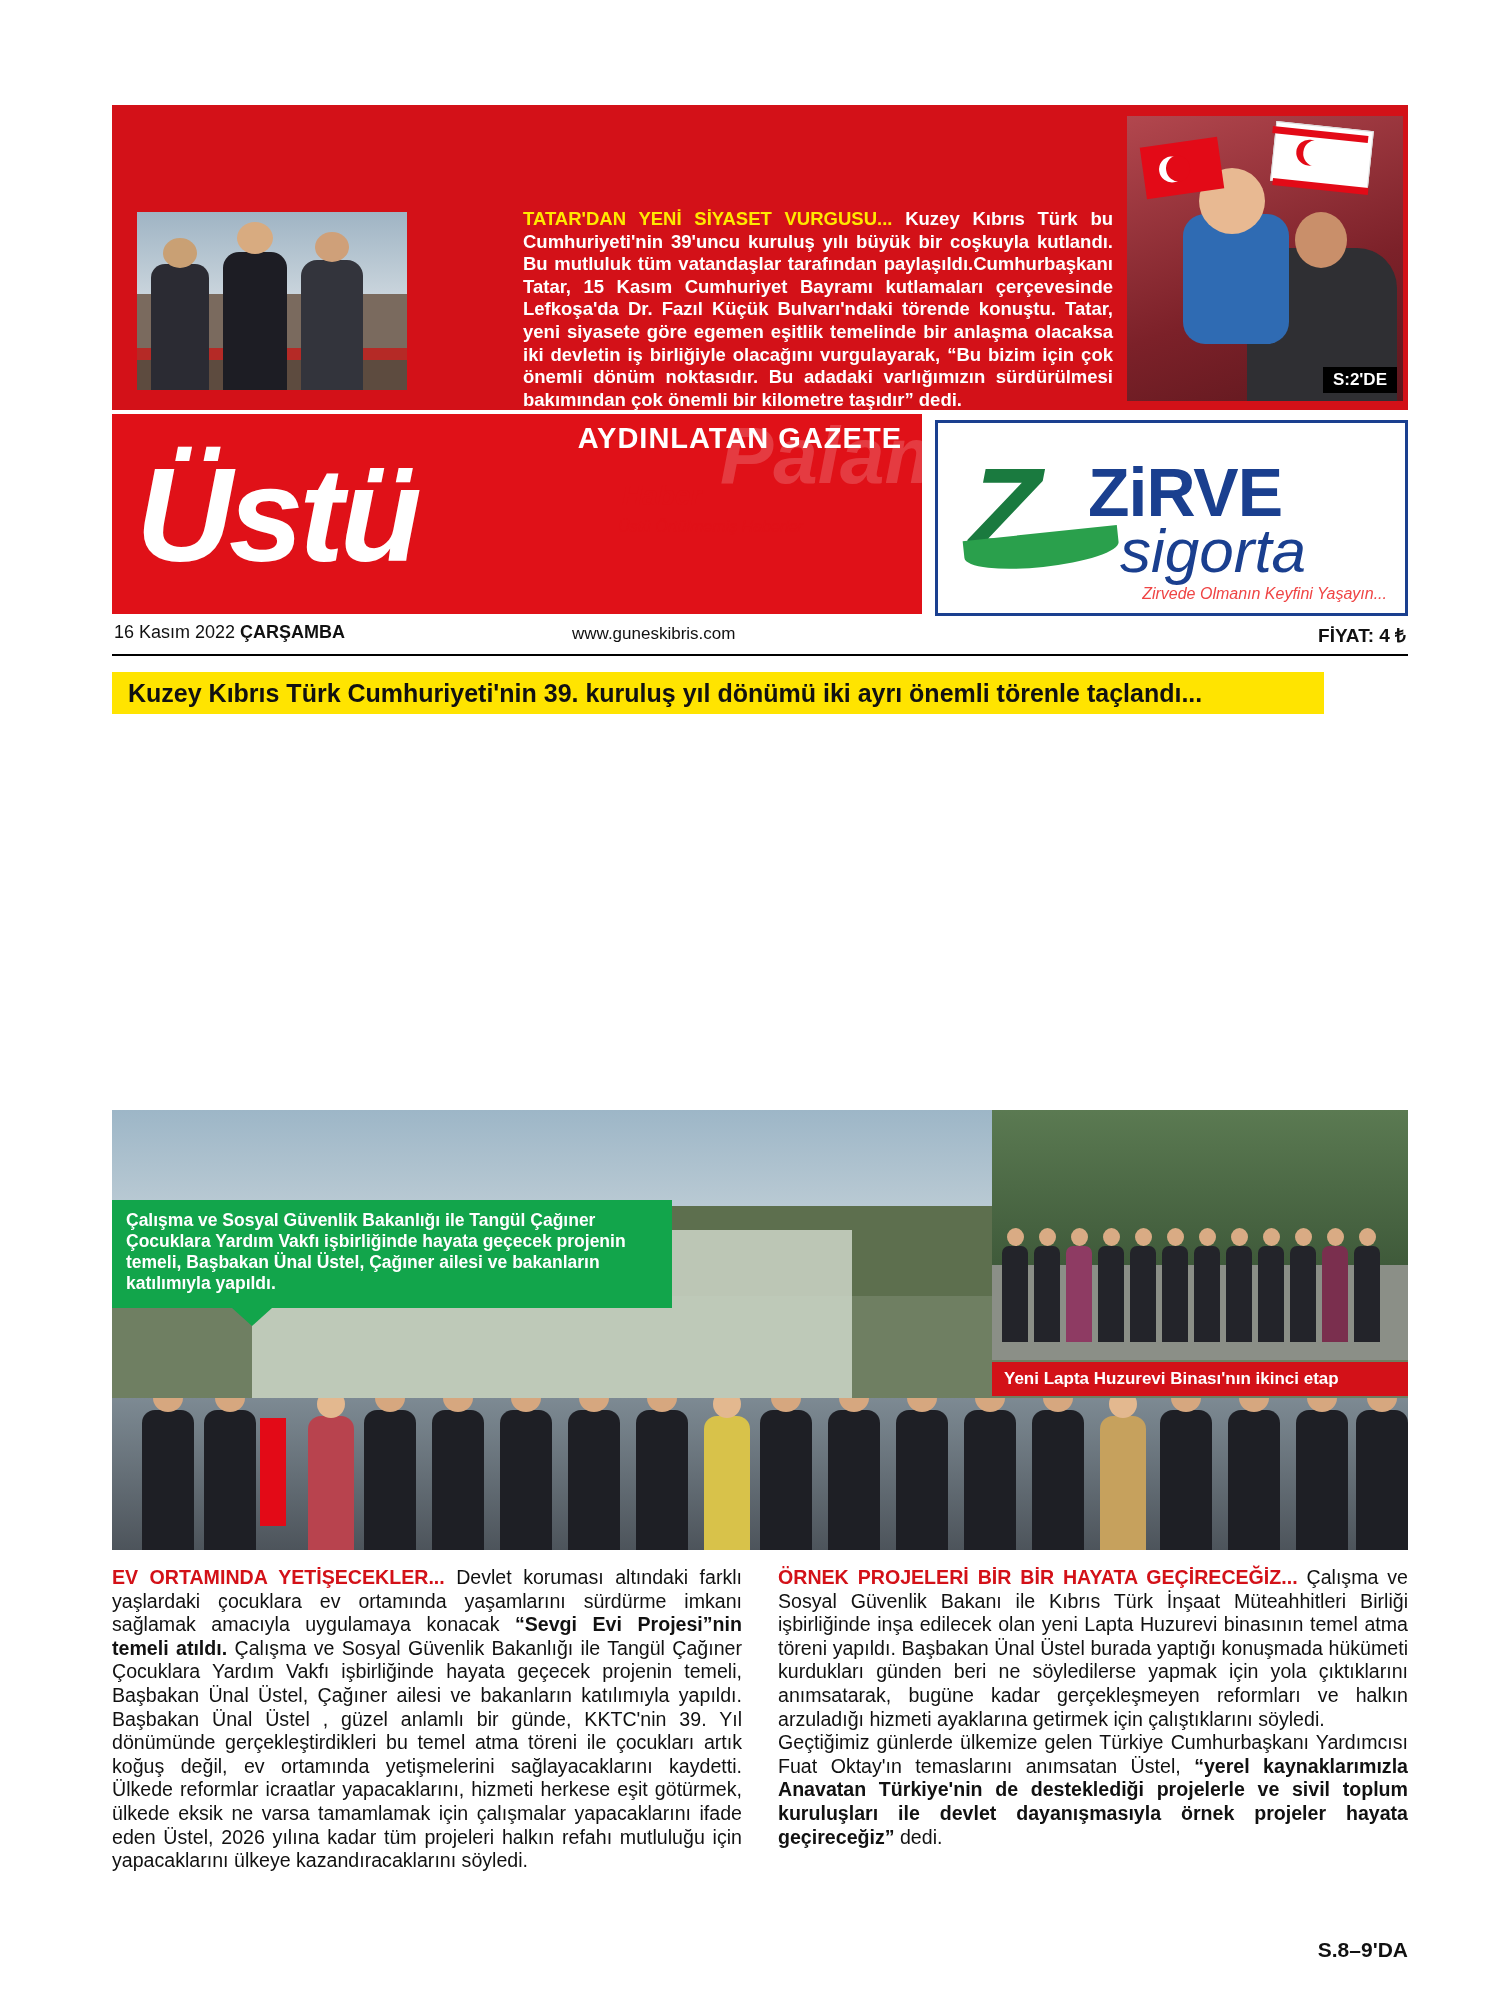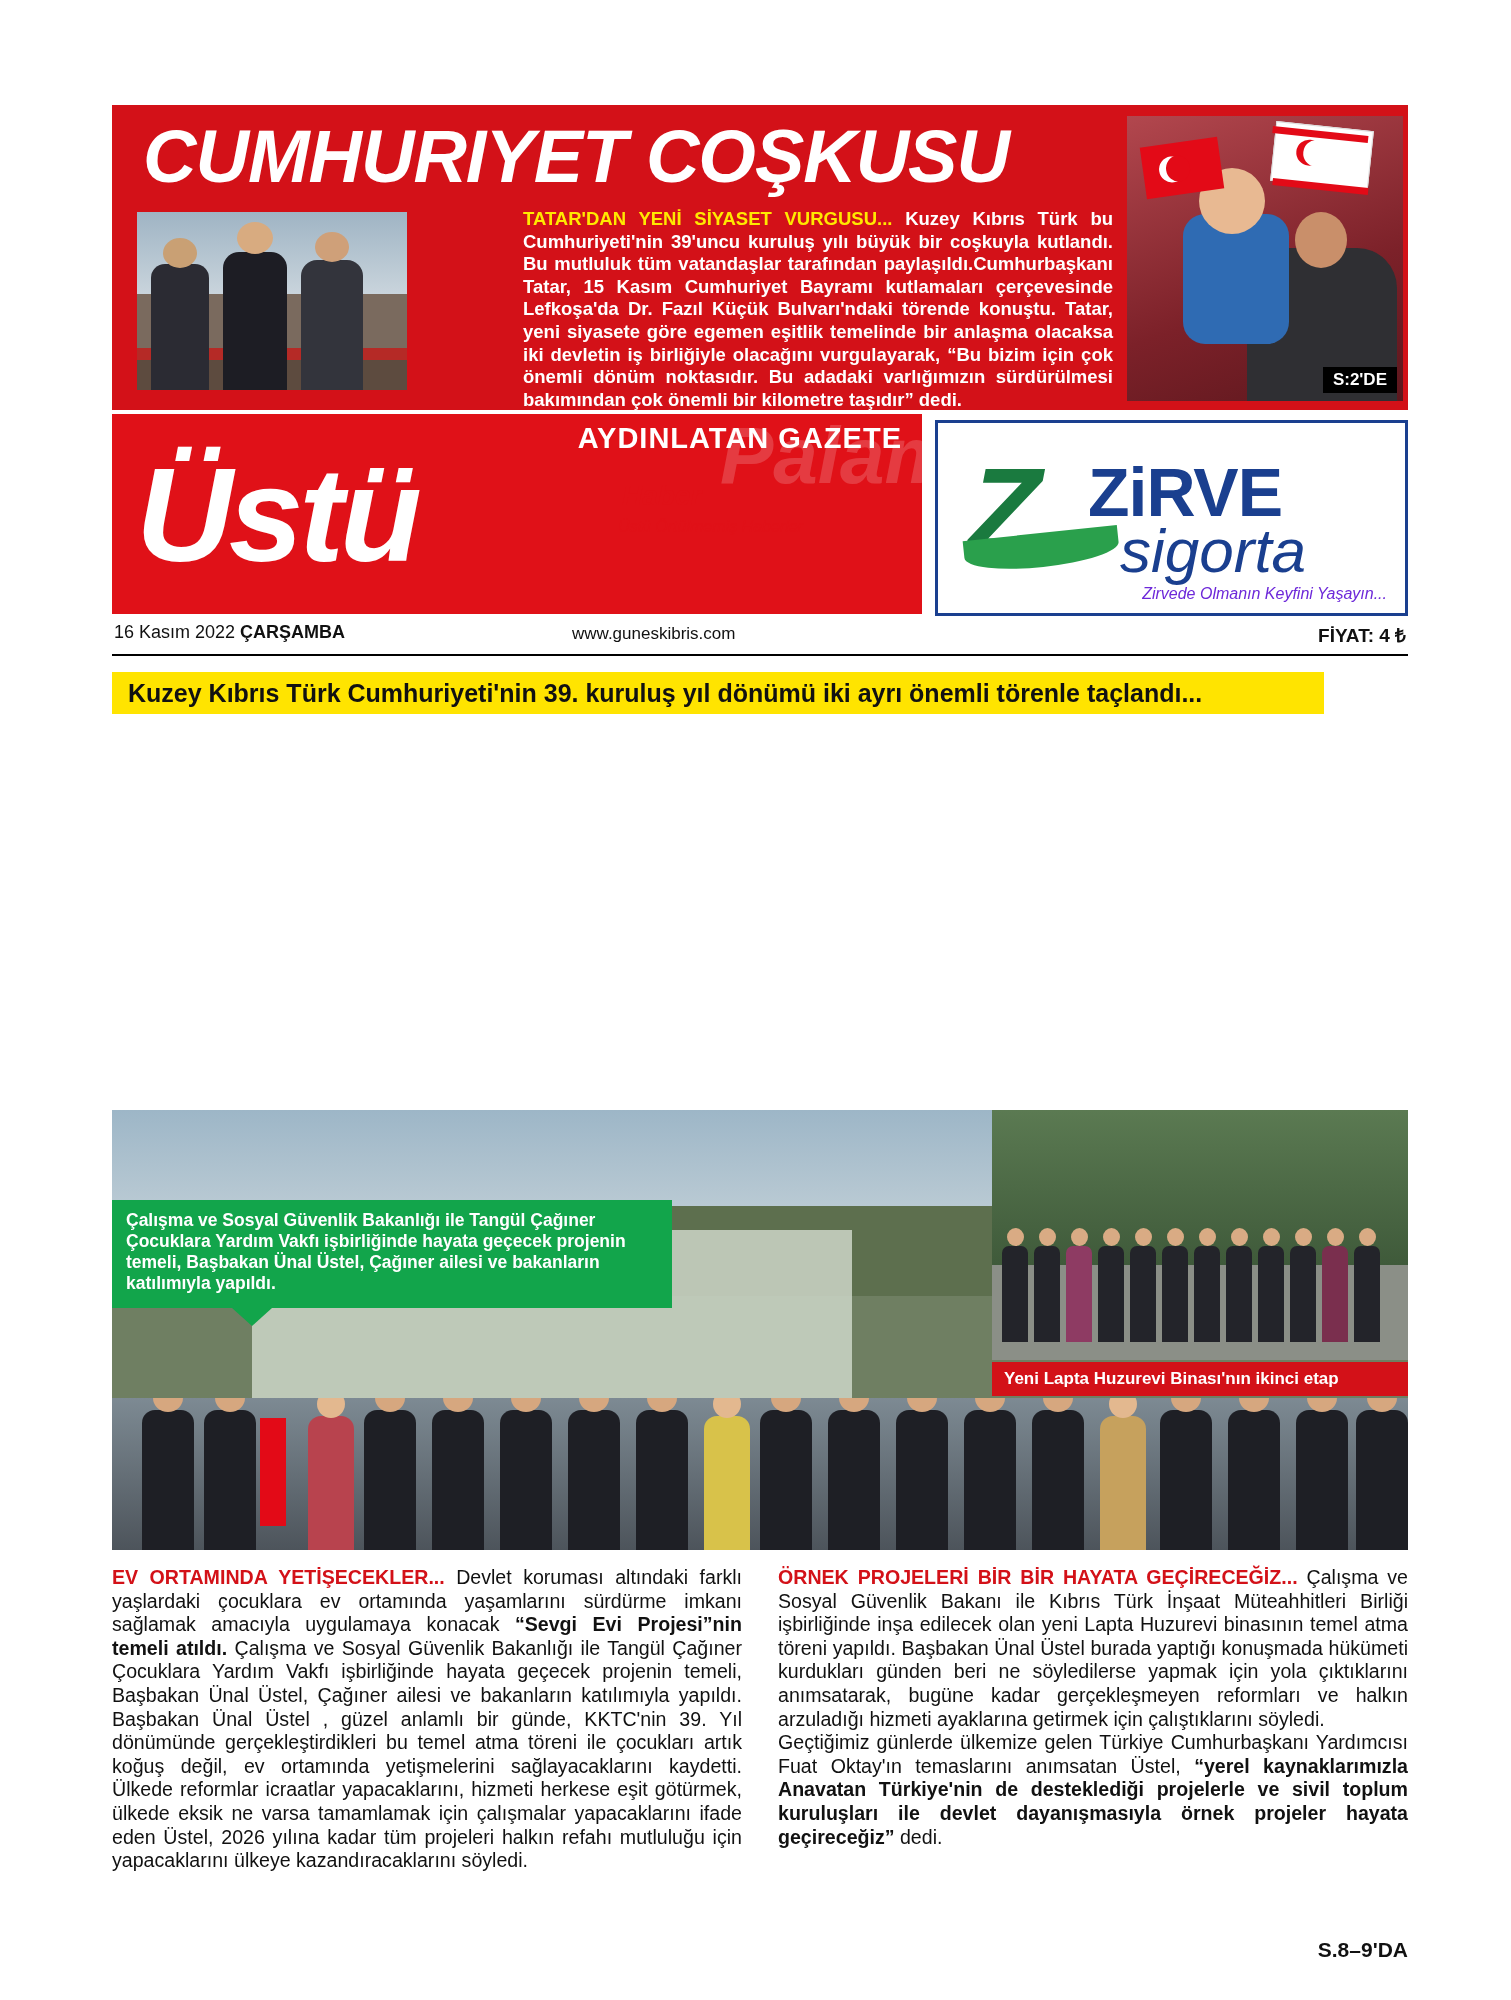--- a/index.html
+++ b/index.html
@@ -45,21 +45,21 @@
   .mh-logo{position:absolute;left:24px;top:34px;color:#fff;font-weight:bold;font-style:italic;font-size:134px;line-height:134px;letter-spacing:-4px;}
   .mh-haber{position:absolute;left:622px;top:480px;color:#e01118;font-style:italic;font-weight:bold;font-size:28px;}
   .mh-slogan{position:absolute;left:618px;top:518px;color:#e01118;font-style:italic;font-size:16px;}
   .mh-water{position:absolute;left:720px;top:410px;font-size:80px;color:rgba(255,255,255,.18);font-style:italic;font-weight:bold;}
 
   .adbox{position:absolute;left:935px;top:420px;width:473px;height:196px;background:#fff;border:3px solid #1a3f8f;box-sizing:border-box;}
   .ad-z{position:absolute;left:30px;top:32px;width:140px;height:110px;color:#1a7a3f;font-weight:bold;font-size:120px;font-style:italic;line-height:110px;}
   .ad-swoosh{position:absolute;left:26px;top:110px;width:155px;height:34px;background:#2aa04c;border-radius:0 0 60% 60%;transform:rotate(-6deg);}
   .ad-zirve{position:absolute;left:150px;top:30px;color:#1a3f8f;font-weight:bold;font-size:68px;letter-spacing:-1px;}
   .ad-sigorta{position:absolute;left:182px;top:92px;color:#1a3f8f;font-size:62px;font-style:italic;}
-  .ad-tag{position:absolute;right:18px;bottom:10px;color:#6d28d9;font-size:16px;font-style:italic;}
+  .ad-tag{position:absolute;right:18px;bottom:10px;color:#ef4444;font-size:16px;font-style:italic;}
 
   
   .inforow{position:absolute;left:112px;top:620px;width:1296px;height:34px;border-bottom:2px solid #000;}
   .info-date{position:absolute;left:2px;top:2px;font-size:18px;}
   .info-date b{font-size:18px;}
   .info-web{position:absolute;left:460px;top:4px;font-size:17px;}
   .info-price{position:absolute;right:2px;top:2px;font-weight:bold;font-size:19px;}
 
   
   .yellow{position:absolute;left:112px;top:672px;width:1212px;height:42px;background:#ffe400;}
@@ -106,21 +106,20 @@
   .col .kicker{color:#d31118;font-weight:bold;}
   .col b{font-weight:bold;}
   .refline{position:absolute;right:0;top:372px;font-weight:bold;font-size:21px;}
 </style>
 </head>
 <body>
 
 <div class="page">
 
   <div class="topbanner">
-    <div class="tb-title">CUMHURIYET COŞKUSU</div>
 
     <div class="tb-photo">
       <div class="sky"></div>
       <div class="rail"></div>
       <div class="rail2"></div>
       <div class="m1"></div>
       <div class="m2"></div>
       <div class="m3"></div>
     </div>
 

